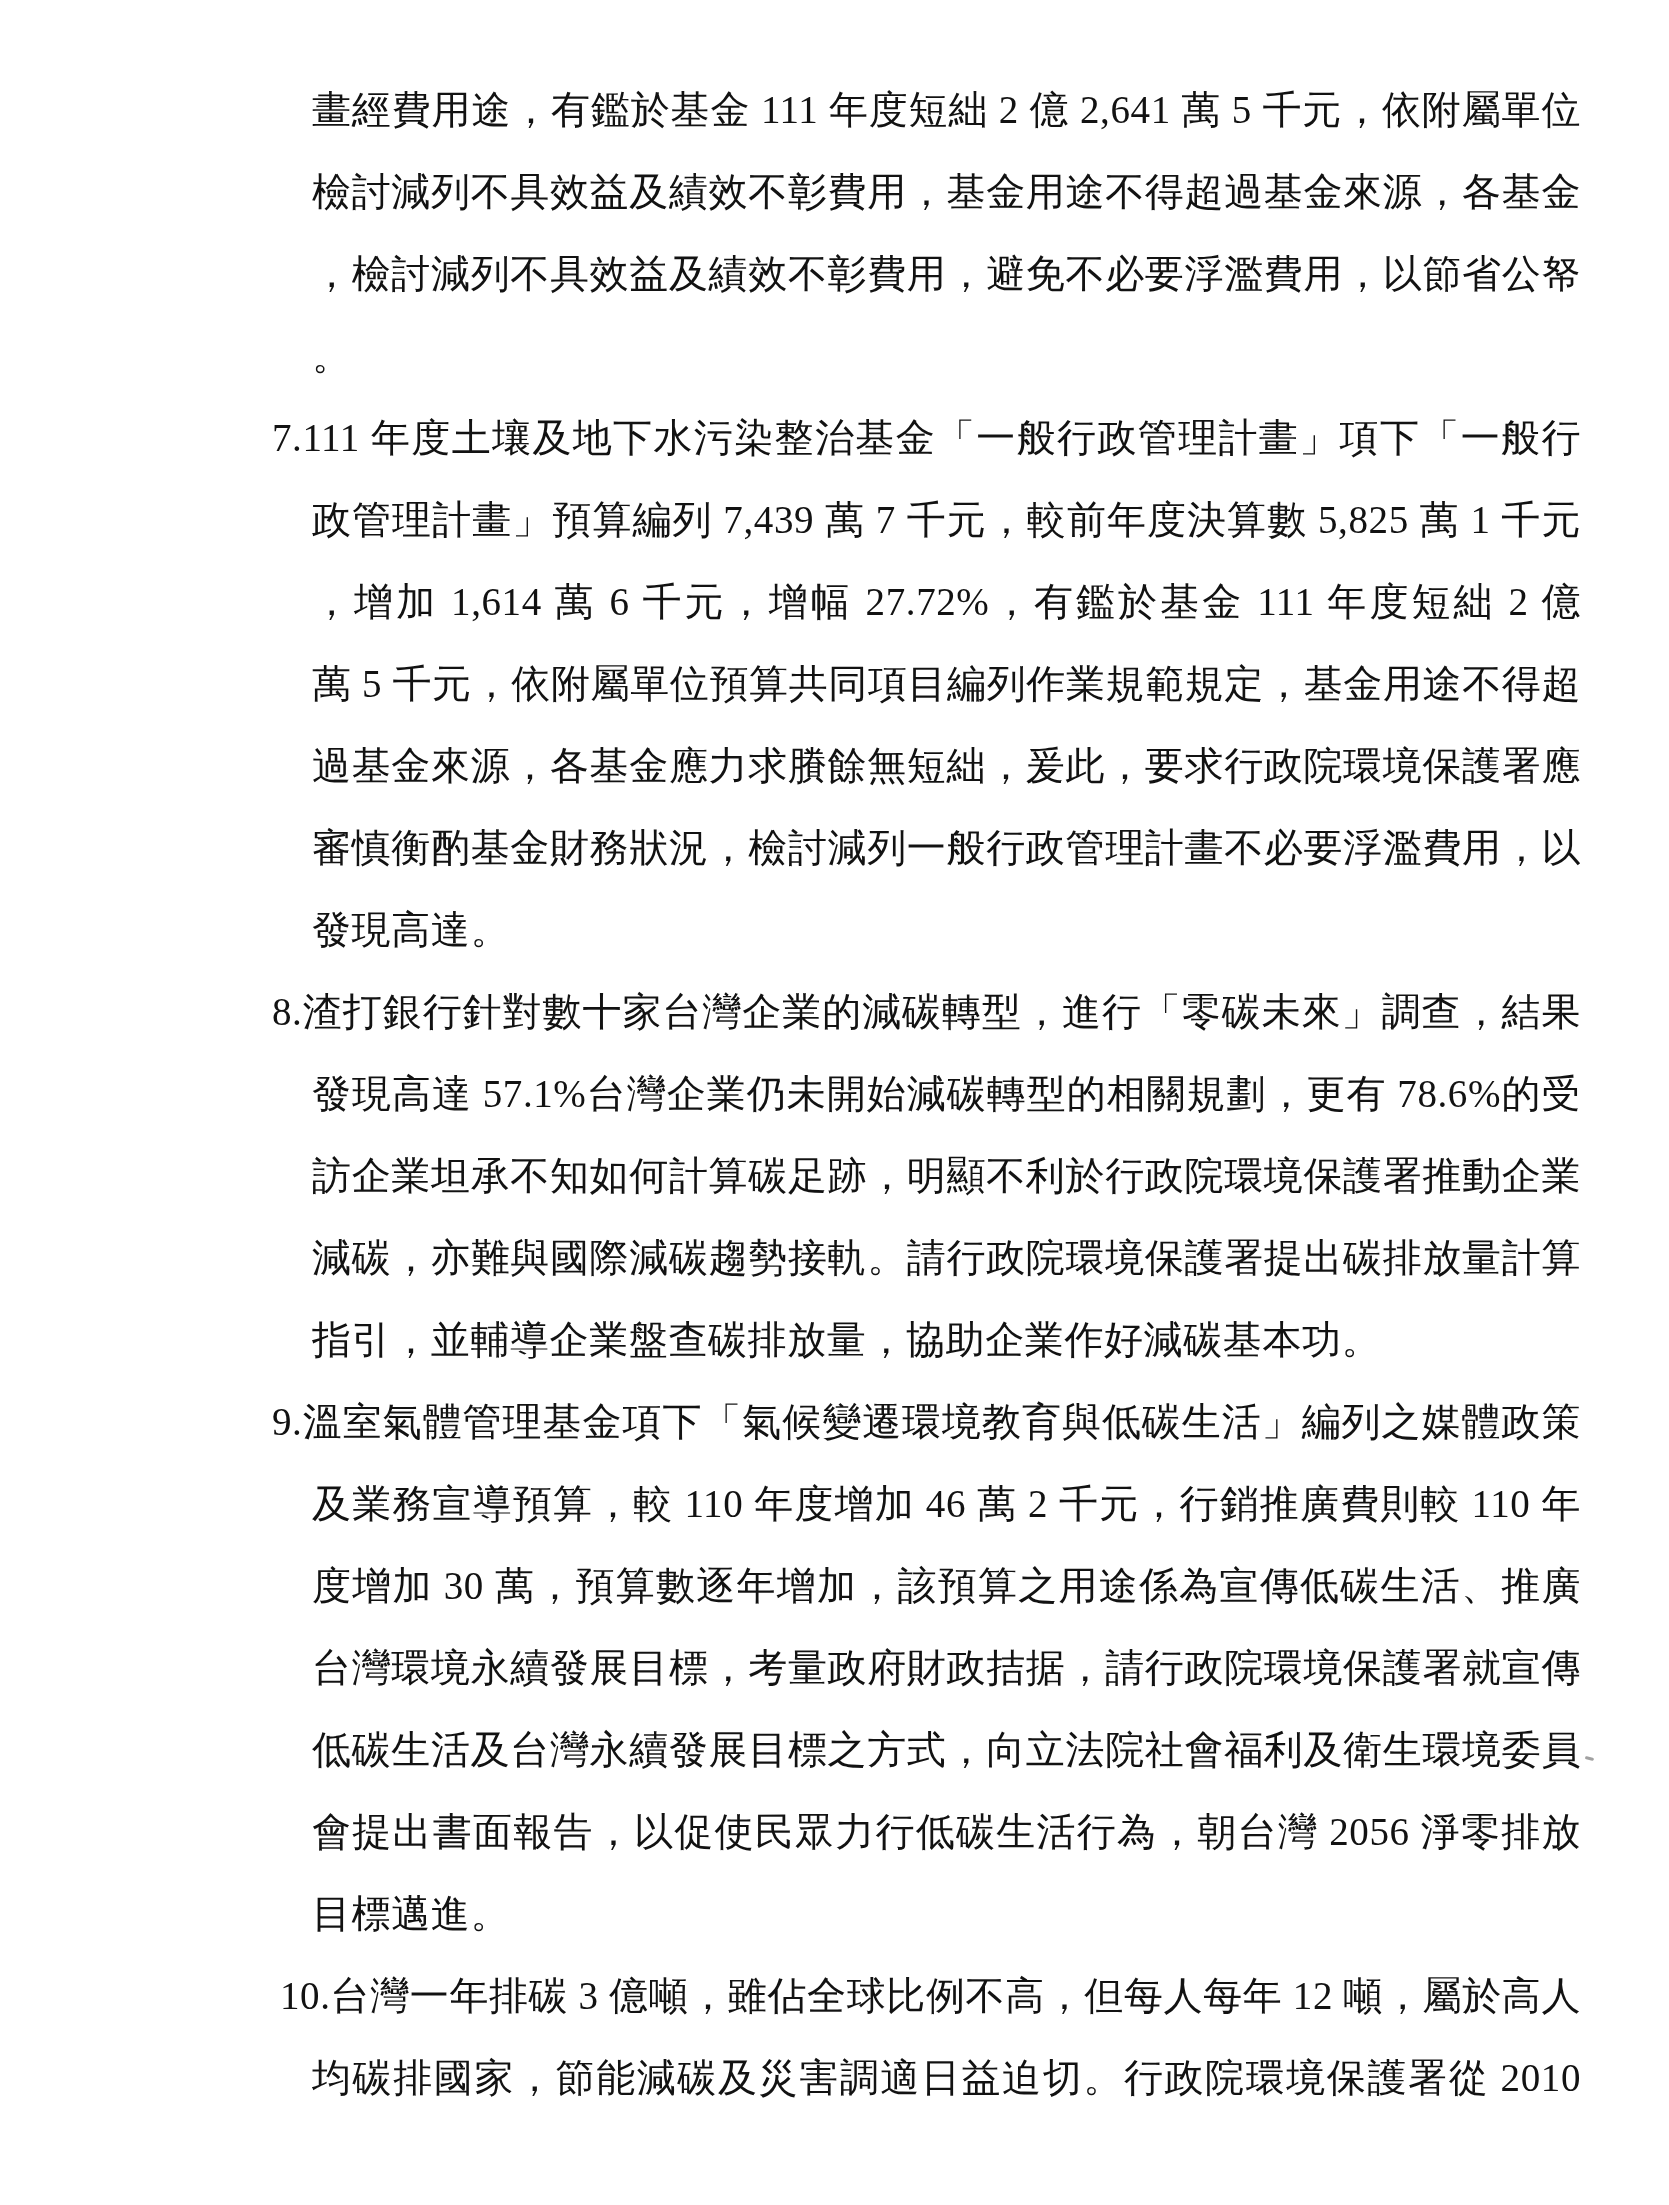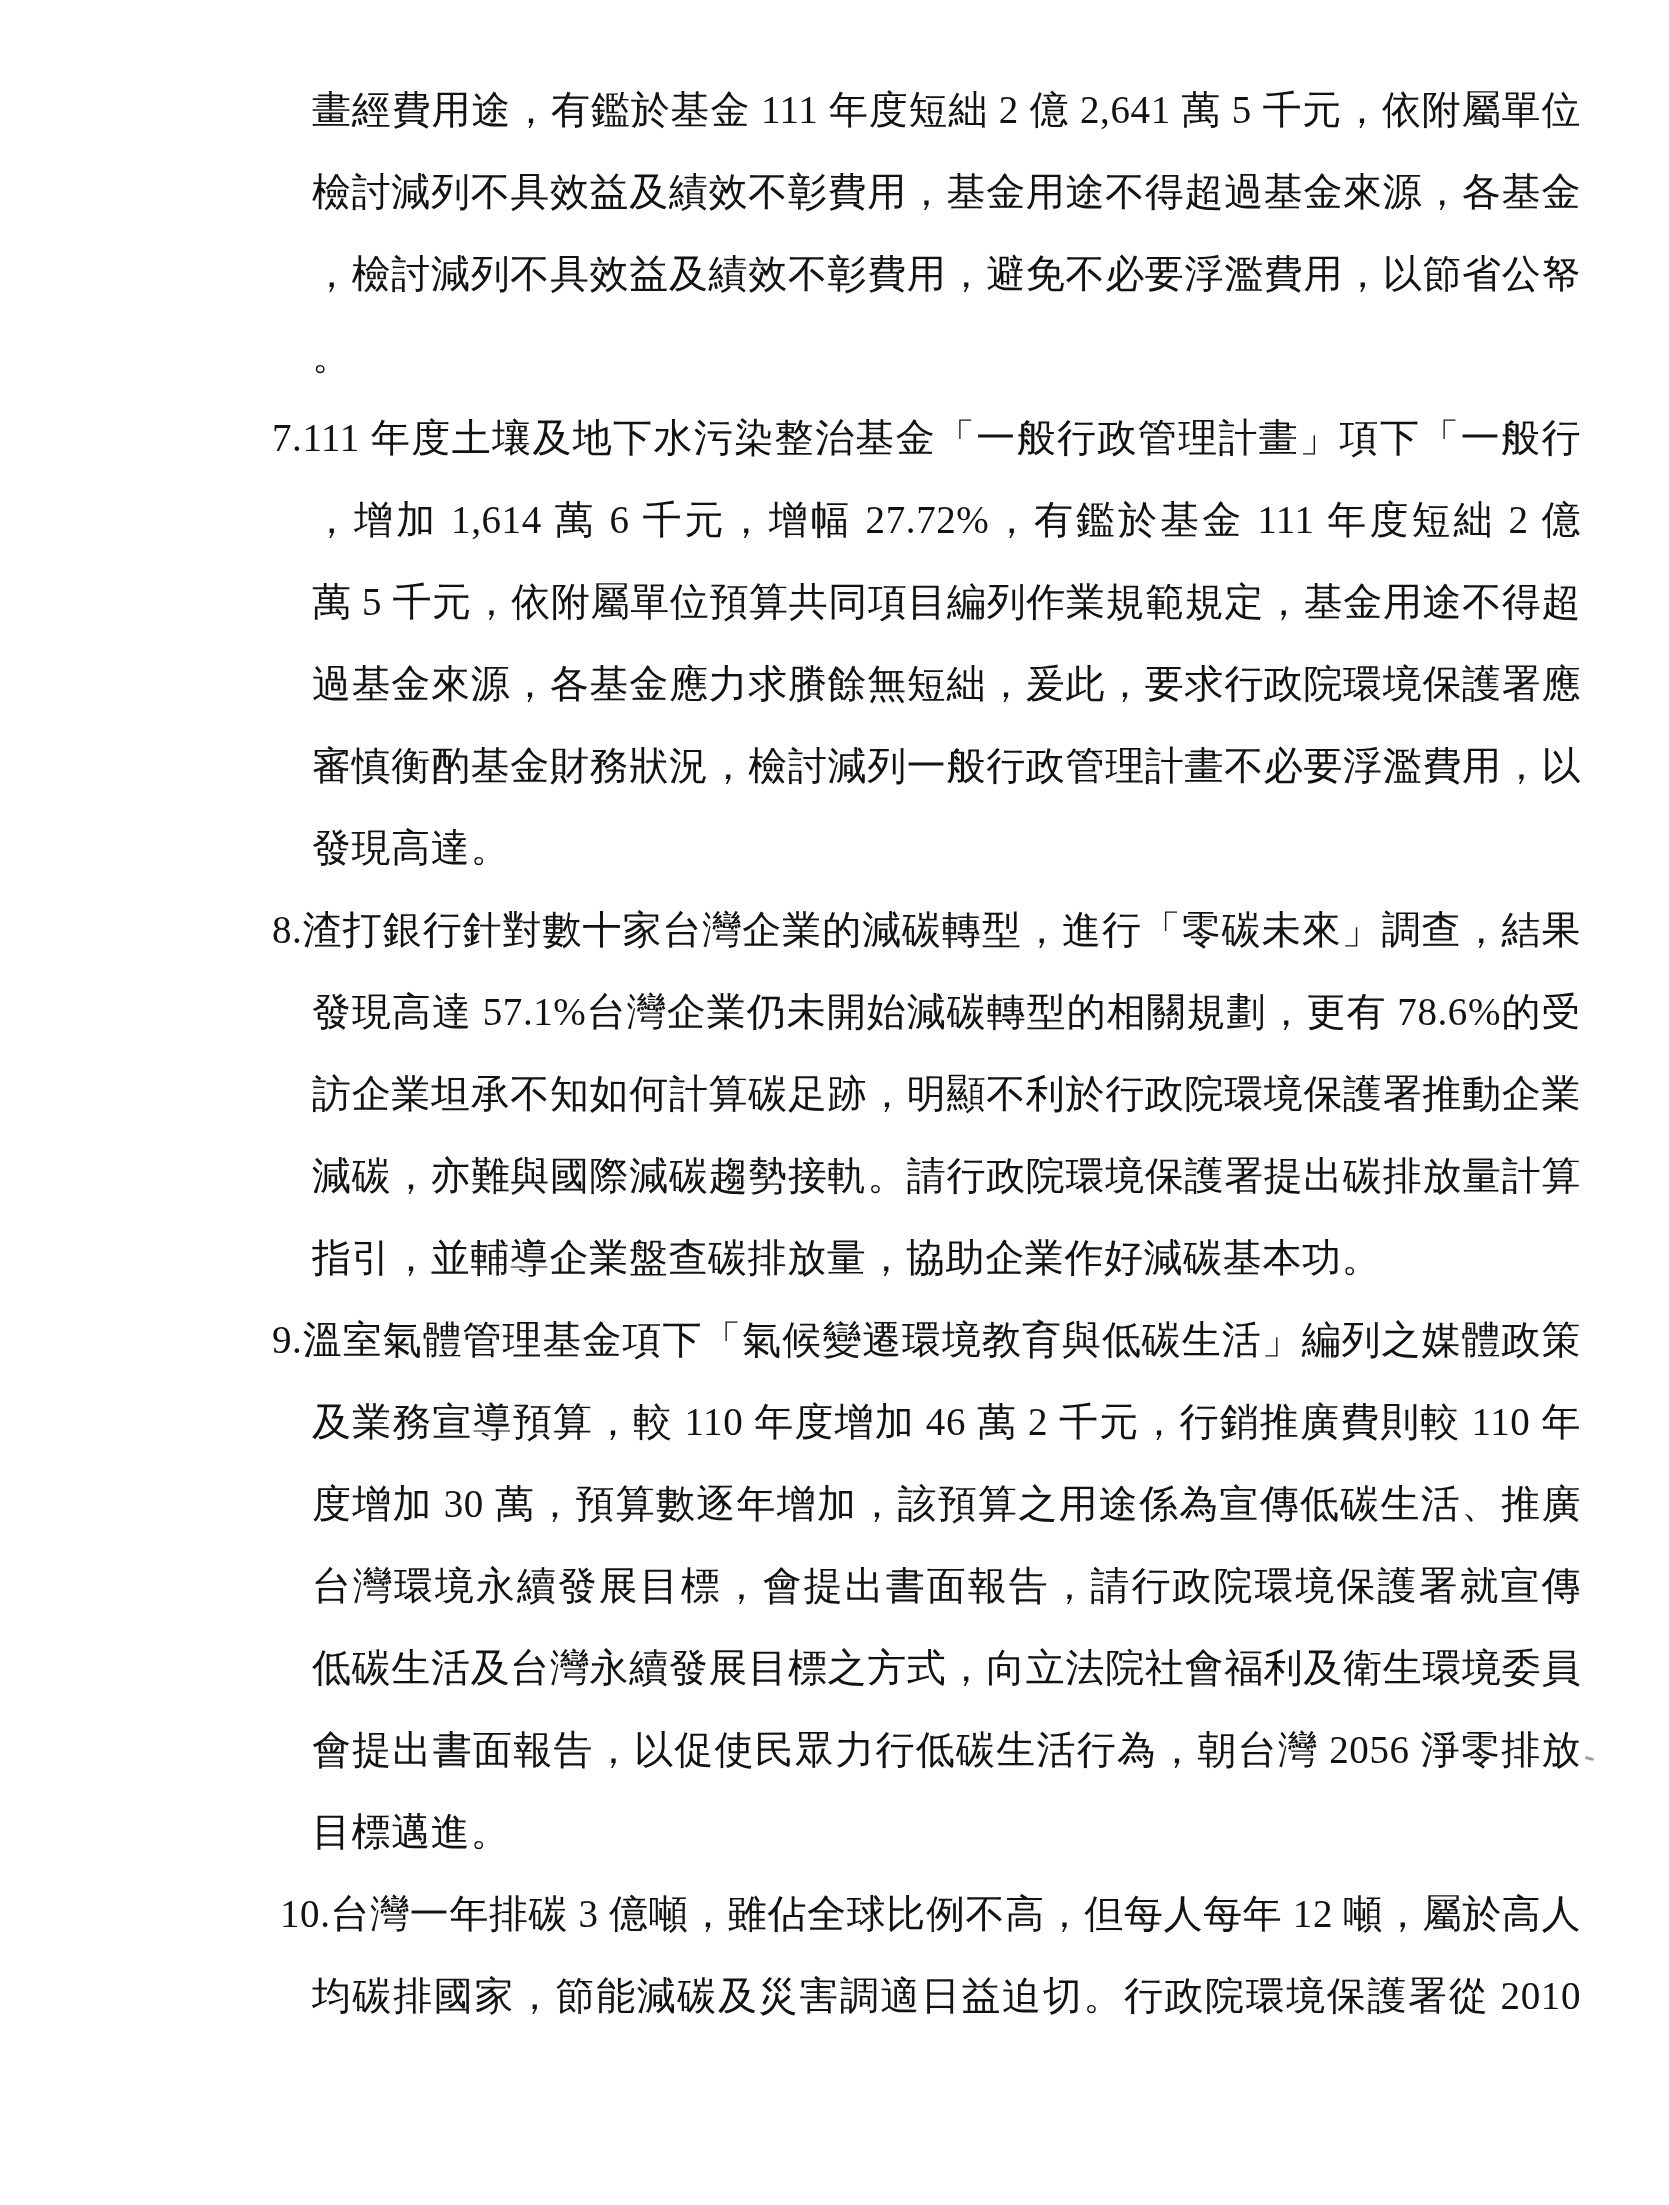--- a/index.html
+++ b/index.html
@@ -53,34 +53,35 @@
 </head>
 <body>
 
 <div class="page">
   <div class="text-block" id="text-block">
       <div class="line justify">畫經費用途，有鑑於基金 111 年度短絀 2 億 2,641 萬 5 千元，依附屬單位</div>
       <div class="line justify">檢討減列不具效益及績效不彰費用，基金用途不得超過基金來源，各基金應</div>
       <div class="line justify">，檢討減列不具效益及績效不彰費用，避免不必要浮濫費用，以節省公帑</div>
       <div class="line">。</div>
       <div class="line justify item-start">7.111 年度土壤及地下水污染整治基金「一般行政管理計畫」項下「一般行</div>
+      <div class="line justify">政管理計畫」預算編列 7,439 萬 7 千元，較前年度決算數 5,825 萬 1 千元</div>
       <div class="line justify">，增加 1,614 萬 6 千元，增幅 27.72%，有鑑於基金 111 年度短絀 2 億 2,641</div>
       <div class="line justify">萬 5 千元，依附屬單位預算共同項目編列作業規範規定，基金用途不得超</div>
       <div class="line justify">過基金來源，各基金應力求賸餘無短絀，爰此，要求行政院環境保護署應</div>
       <div class="line justify">審慎衡酌基金財務狀況，檢討減列一般行政管理計畫不必要浮濫費用，以</div>
       <div class="line">發現高達。</div>
       <div class="line justify item-start">8.渣打銀行針對數十家台灣企業的減碳轉型，進行「零碳未來」調查，結果</div>
       <div class="line justify">發現高達 57.1%台灣企業仍未開始減碳轉型的相關規劃，更有 78.6%的受</div>
       <div class="line justify">訪企業坦承不知如何計算碳足跡，明顯不利於行政院環境保護署推動企業</div>
       <div class="line justify">減碳，亦難與國際減碳趨勢接軌。請行政院環境保護署提出碳排放量計算</div>
       <div class="line">指引，並輔導企業盤查碳排放量，協助企業作好減碳基本功。</div>
       <div class="line justify item-start">9.溫室氣體管理基金項下「氣候變遷環境教育與低碳生活」編列之媒體政策</div>
       <div class="line justify">及業務宣導預算，較 110 年度增加 46 萬 2 千元，行銷推廣費則較 110 年</div>
       <div class="line justify">度增加 30 萬，預算數逐年增加，該預算之用途係為宣傳低碳生活、推廣</div>
-      <div class="line justify">台灣環境永續發展目標，會提出書面報告，請行政院環境保護署就宣傳</div>
+      <div class="line justify">台灣環境永續發展目標，考量政府財政拮据，請行政院環境保護署就宣傳</div>
       <div class="line justify">低碳生活及台灣永續發展目標之方式，向立法院社會福利及衛生環境委員</div>
       <div class="line justify">會提出書面報告，以促使民眾力行低碳生活行為，朝台灣 2056 淨零排放</div>
       <div class="line">目標邁進。</div>
       <div class="line justify item-start-2">10.台灣一年排碳 3 億噸，雖佔全球比例不高，但每人每年 12 噸，屬於高人</div>
       <div class="line justify">均碳排國家，節能減碳及災害調適日益迫切。行政院環境保護署從  2010</div>
     </div>
   <div class="speckle"></div>
 </div>
 
 

